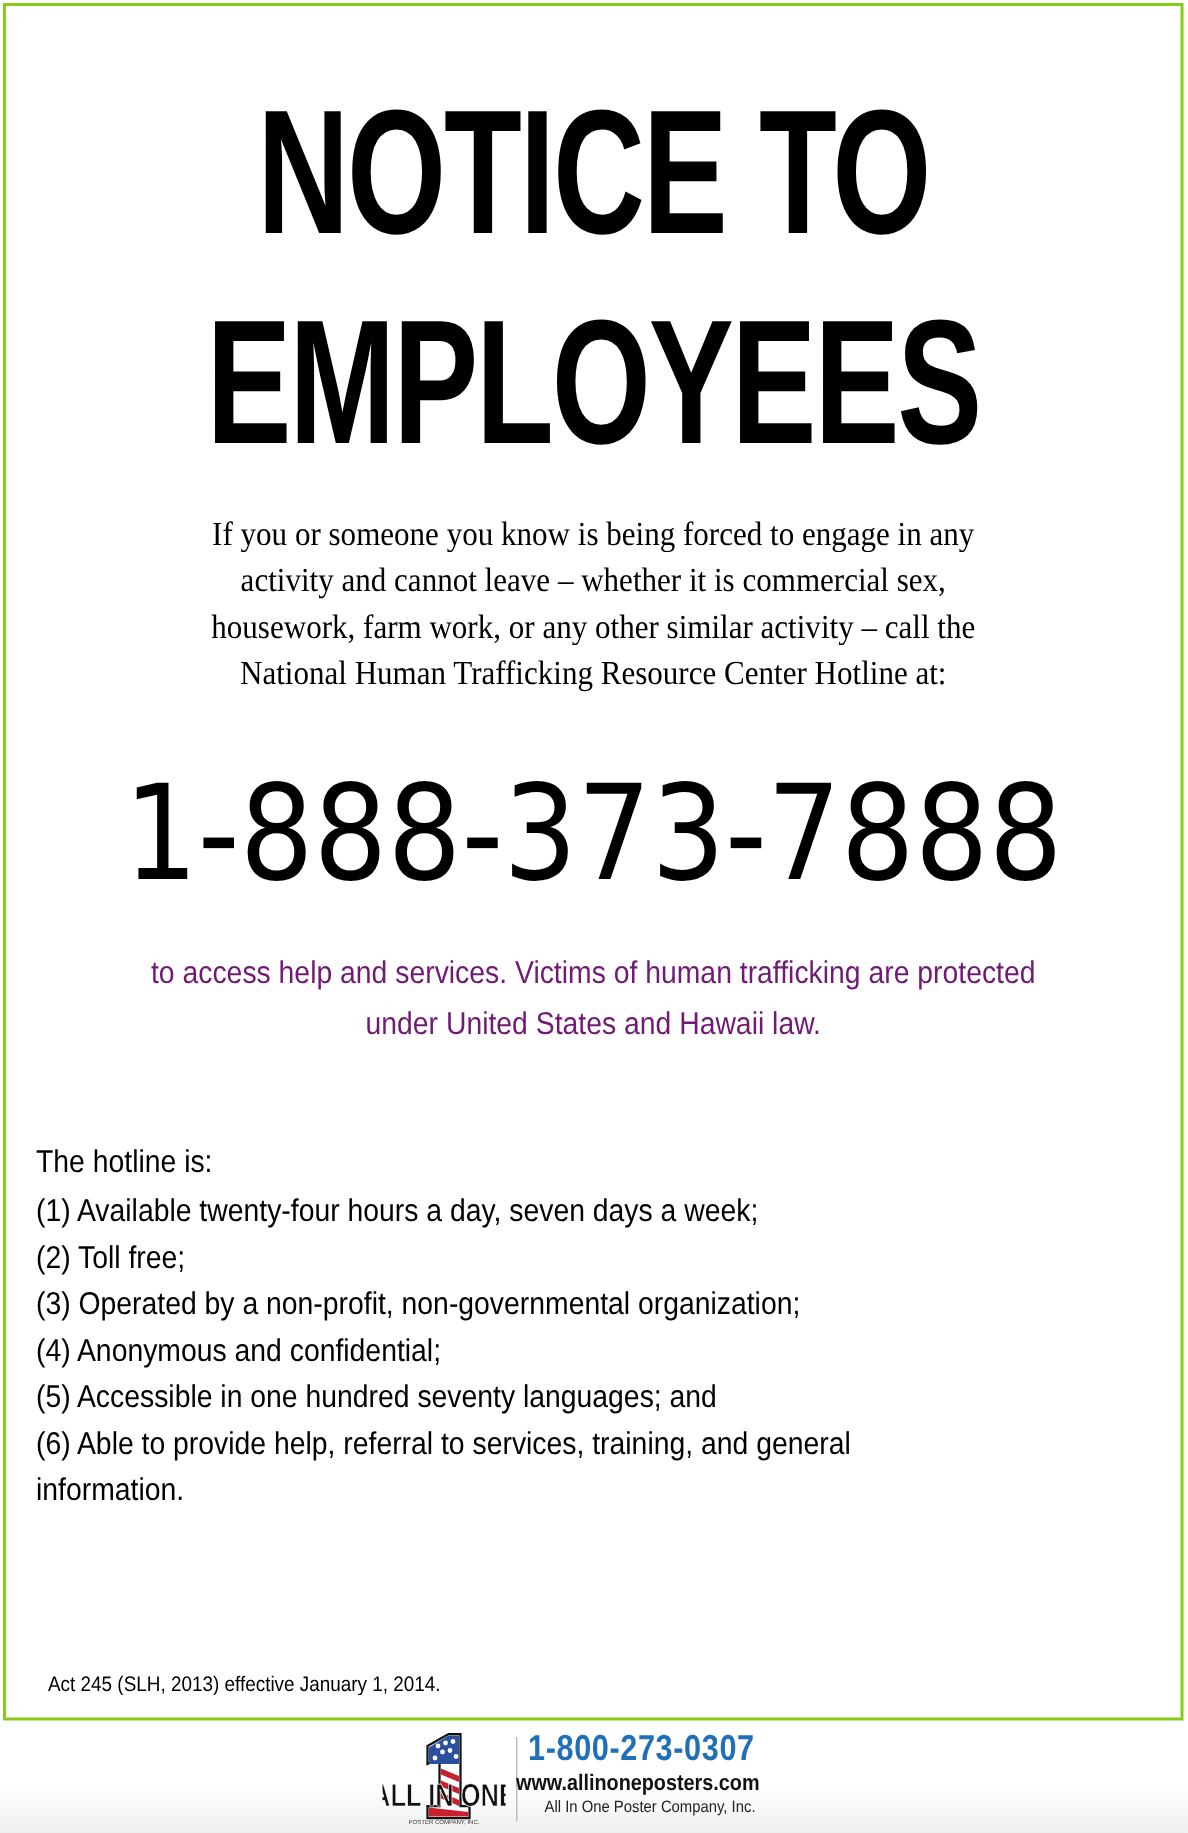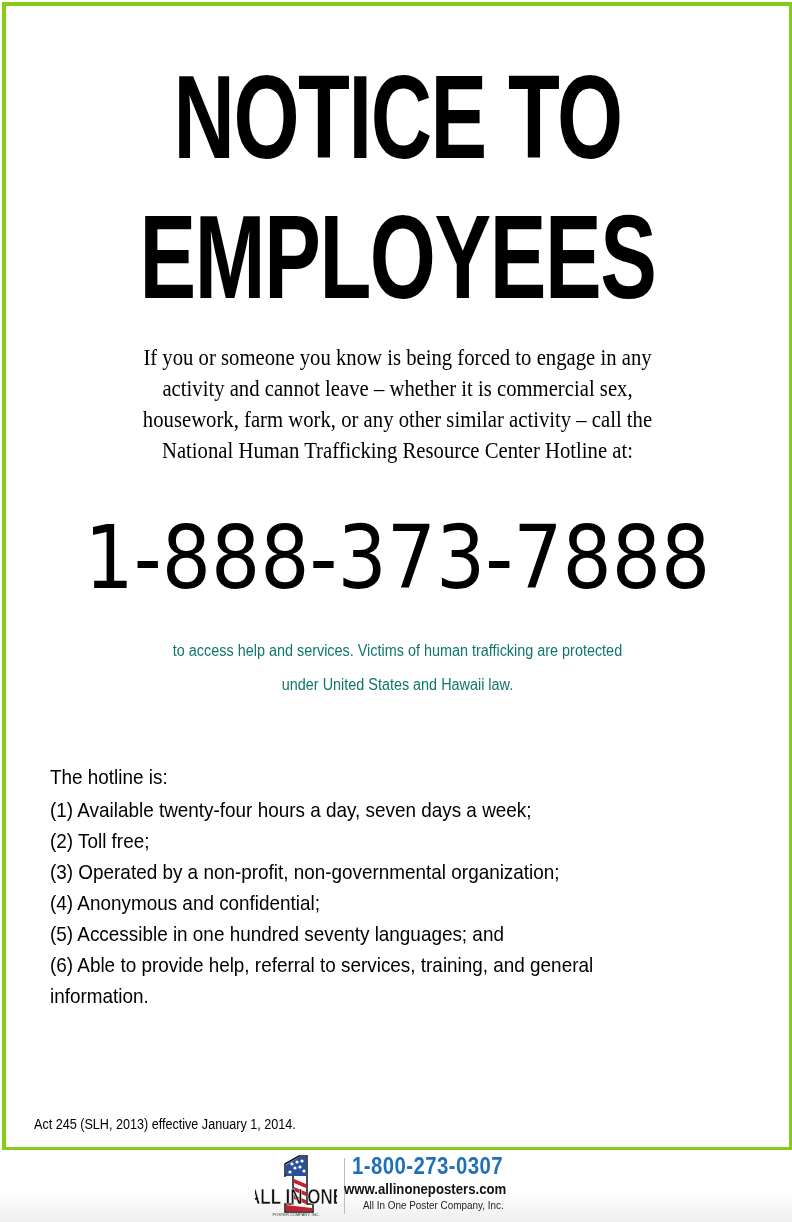--- a/index.html
+++ b/index.html
@@ -14,21 +14,21 @@
       overflow: hidden;
       font-family: "Liberation Sans", sans-serif;
       color: #000;
     }
     .poster {
       position: absolute;
       left: 2px;
       top: 2px;
       width: 783px;
       height: 1141px;
-      border: 4px solid #84cc16;
+      border: 2px solid #84cc16;
       background: #fff;
     }
     .title {
       position: absolute;
       left: 0;
       width: 100%;
       text-align: center;
       font-family: "Liberation Sans", sans-serif;
       font-weight: bold;
       font-size: 118px;
@@ -65,28 +65,28 @@
       transform-origin: center;
       color: #000;
     }
     .access {
       position: absolute;
       left: 0;
       top: 628px;
       width: 100%;
       text-align: center;
       font-family: "Liberation Sans", sans-serif;
-      font-size: 16px;
+      font-size: 21px;
       line-height: 34px;
-      color: #0f766e;
+      color: #701a75;
     }
     .access .ln { display: block; transform: scaleX(0.9); }
     .hotline {
       position: absolute;
-      left: 44px;
+      left: 20px;
       top: 754px;
       width: 720px;
       font-family: "Liberation Sans", sans-serif;
       font-size: 21px;
       color: #000;
     }
     .hotline .heading {
       display: block;
       line-height: 34px;
       height: 34px;

